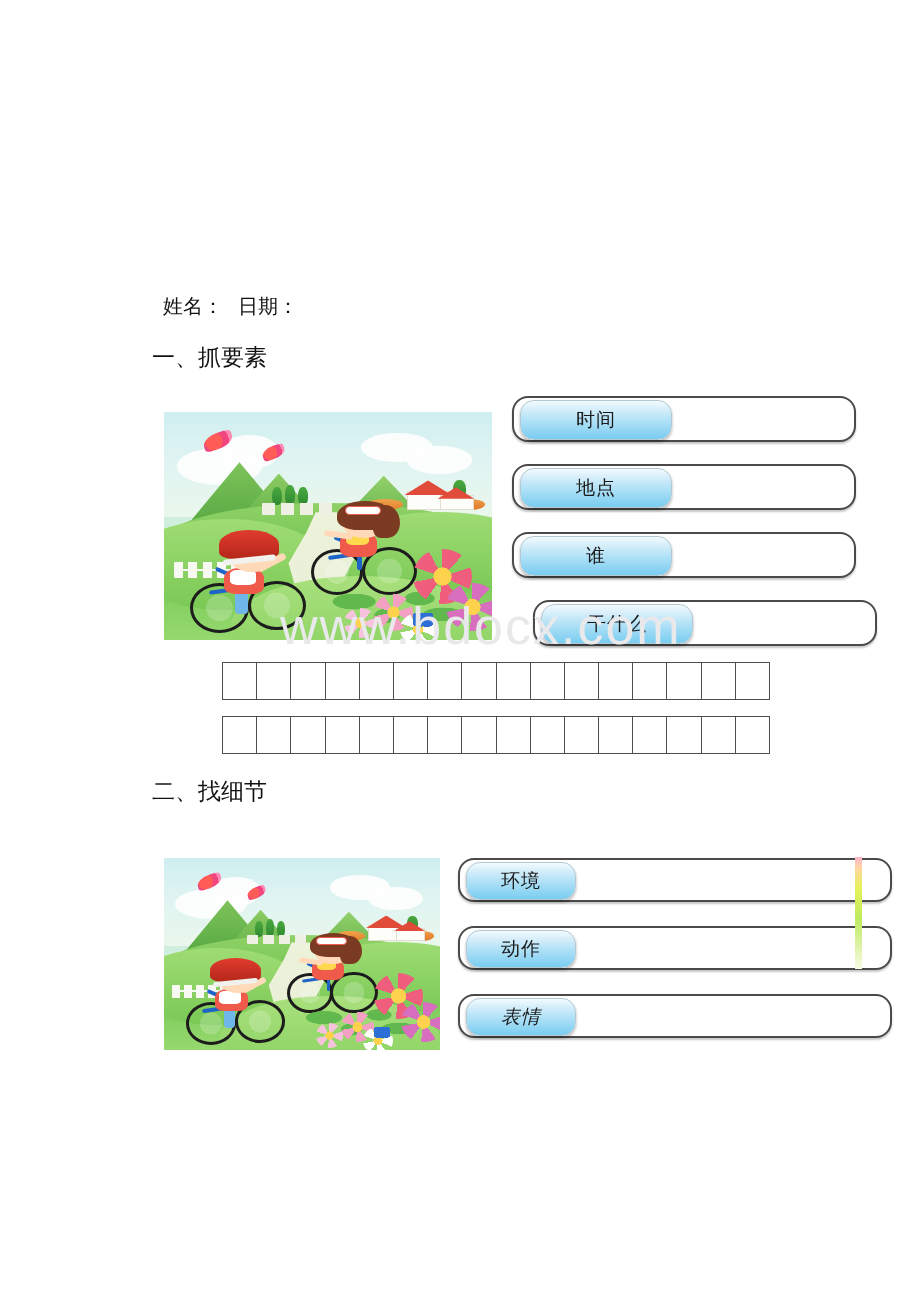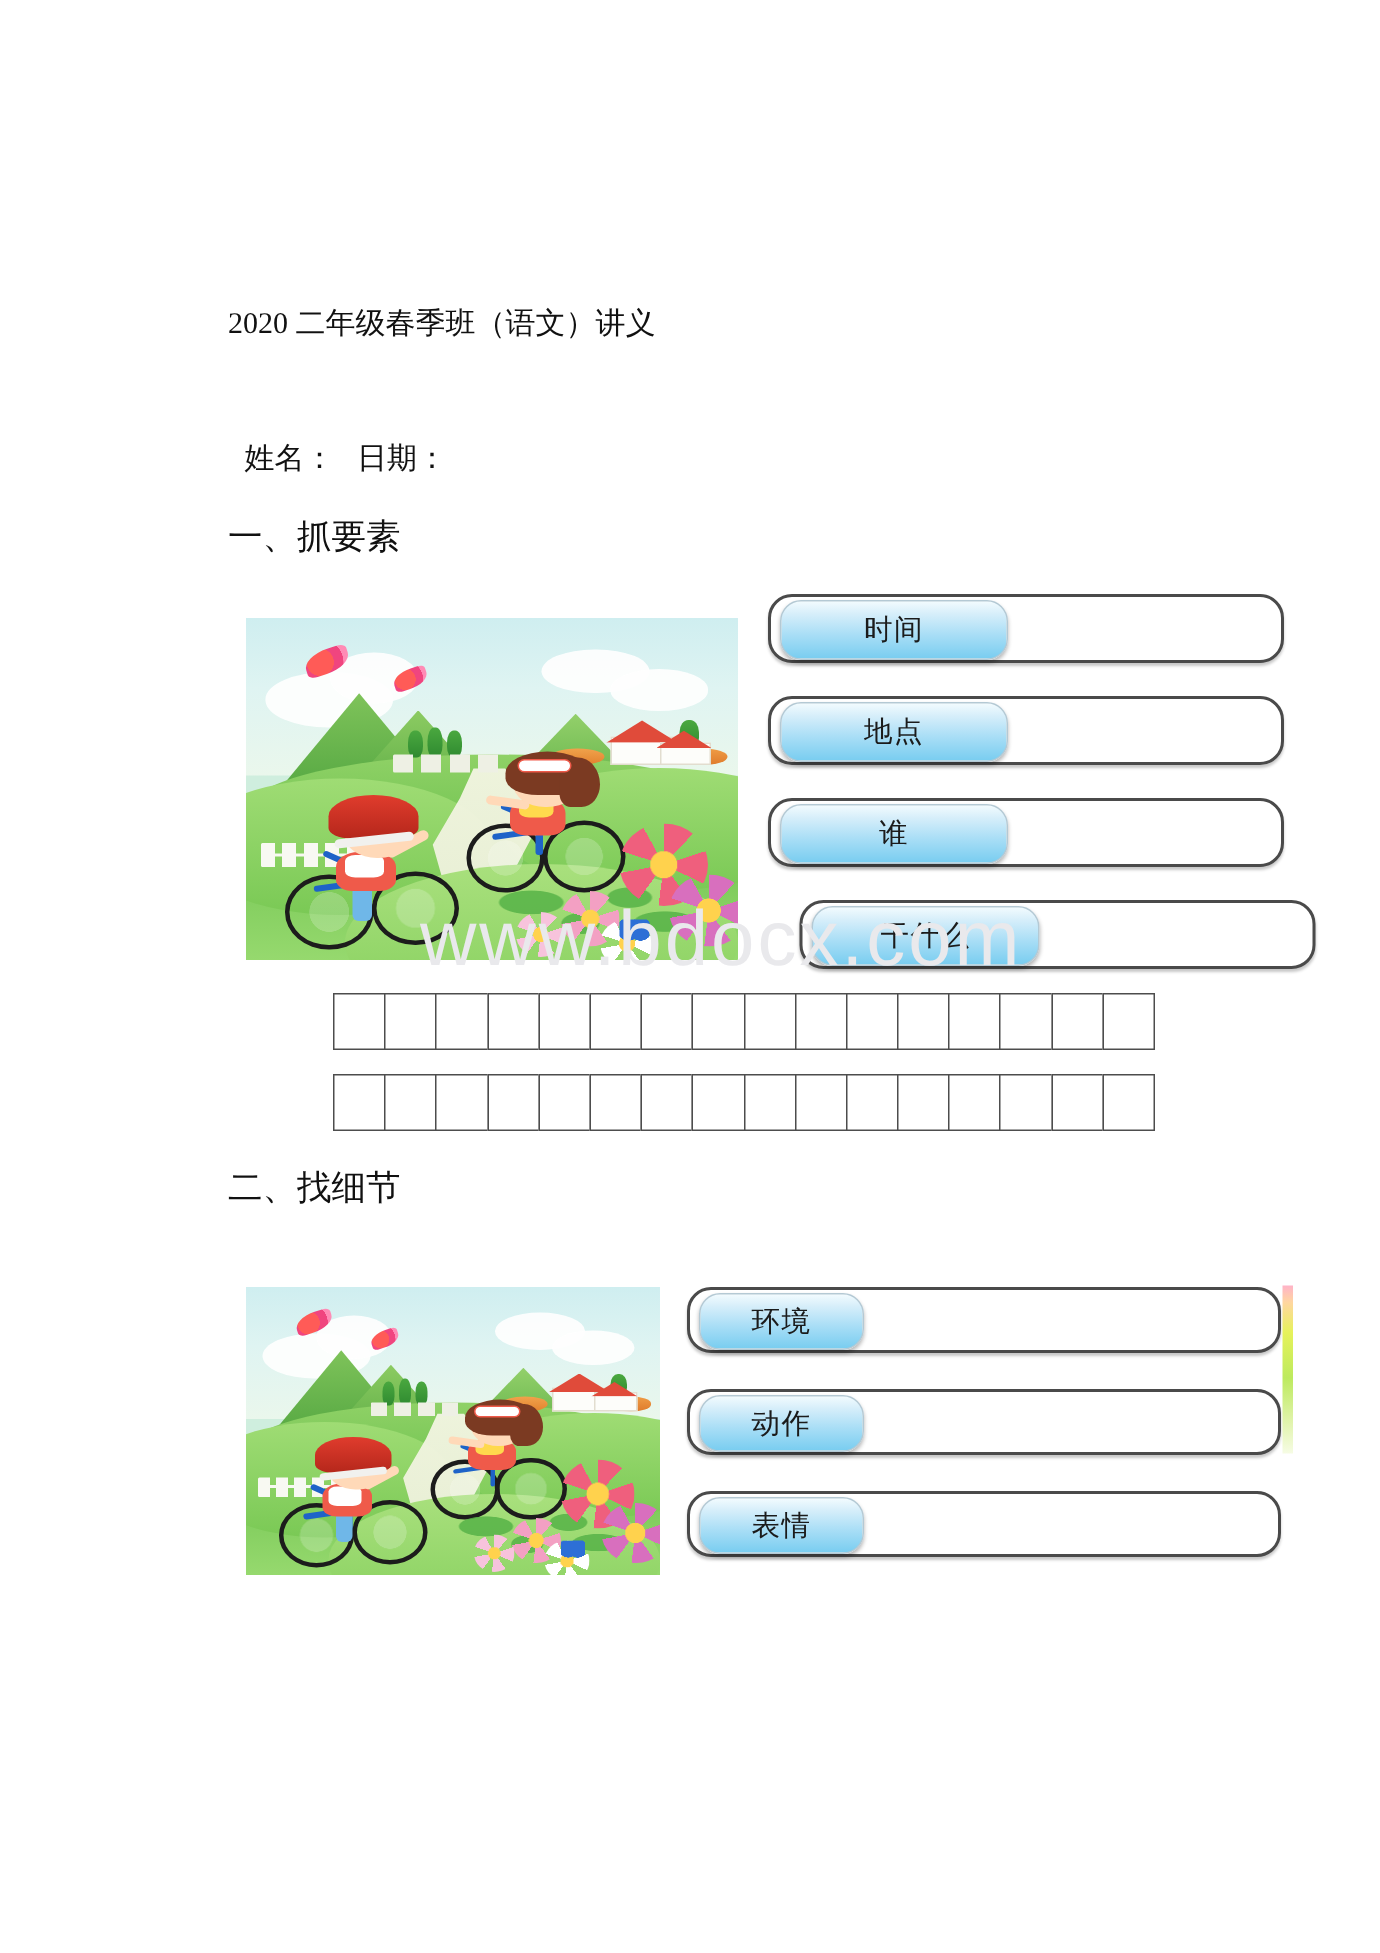--- a/index.html
+++ b/index.html
@@ -340,25 +340,25 @@
 
   
   .g1 .row  { left: 512px; width: 344px; height: 46px; }
   .g1 .pill { width: 152px; height: 40px; }
   .g1 .r0 { top: 396px; }
   .g1 .r1 { top: 464px; }
   .g1 .r2 { top: 532px; }
   .g1 .r3 { top: 600px; margin-left: 21px; }
 
   
-  .g2 .row  { left: 458px; width: 396px; height: 44px; }
+  .g2 .row  { left: 458px; width: 434px; height: 44px; }
   .g2 .pill { width: 110px; height: 38px; }
   .g2 .r0 { top: 858px; }
   .g2 .r1 { top: 926px; }
-  .g2 .r2 { top: 994px; }
+  .g2 .r2 { top: 994px; font-style: italic; }
 
   
   .color-strip {
     position: absolute;
     left: 855px; top: 857px;
     width: 7px; height: 112px;
     background: linear-gradient(180deg,
         #ffb3c8 0%,
         #ffd6a0 10%,
         #e6f25a 28%,
@@ -398,21 +398,20 @@
     user-select: none;
     margin-left: 48px;
   }
 </style>
 </head>
 <body>
 
 <div class="page">
 
 
-  <div class="line line-1">2020 二年级春季班（语文）讲义</div>
   <div class="line line-3"> 姓名：   日期：</div>
 
   <div class="sec-heading sec-1">一、抓要素</div>
 
   <div class="illus illus-1">
     <div class="scene">
       <div class="sky"></div>
       <div class="cloud c1"></div>
       <div class="cloud c2"></div>
       <div class="cloud c3"></div>

